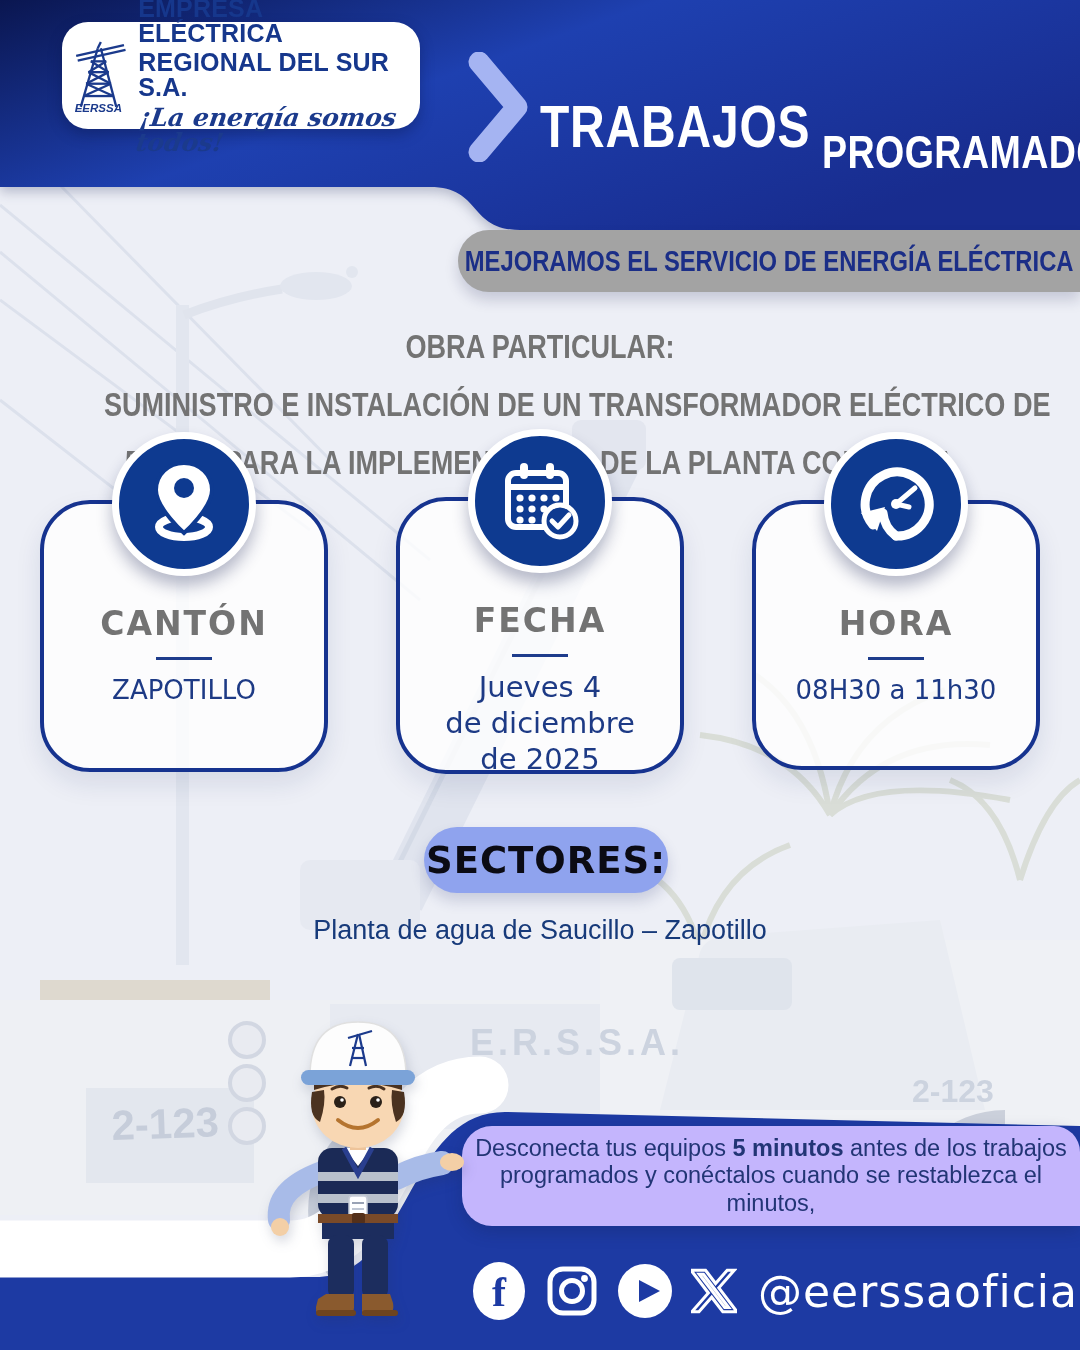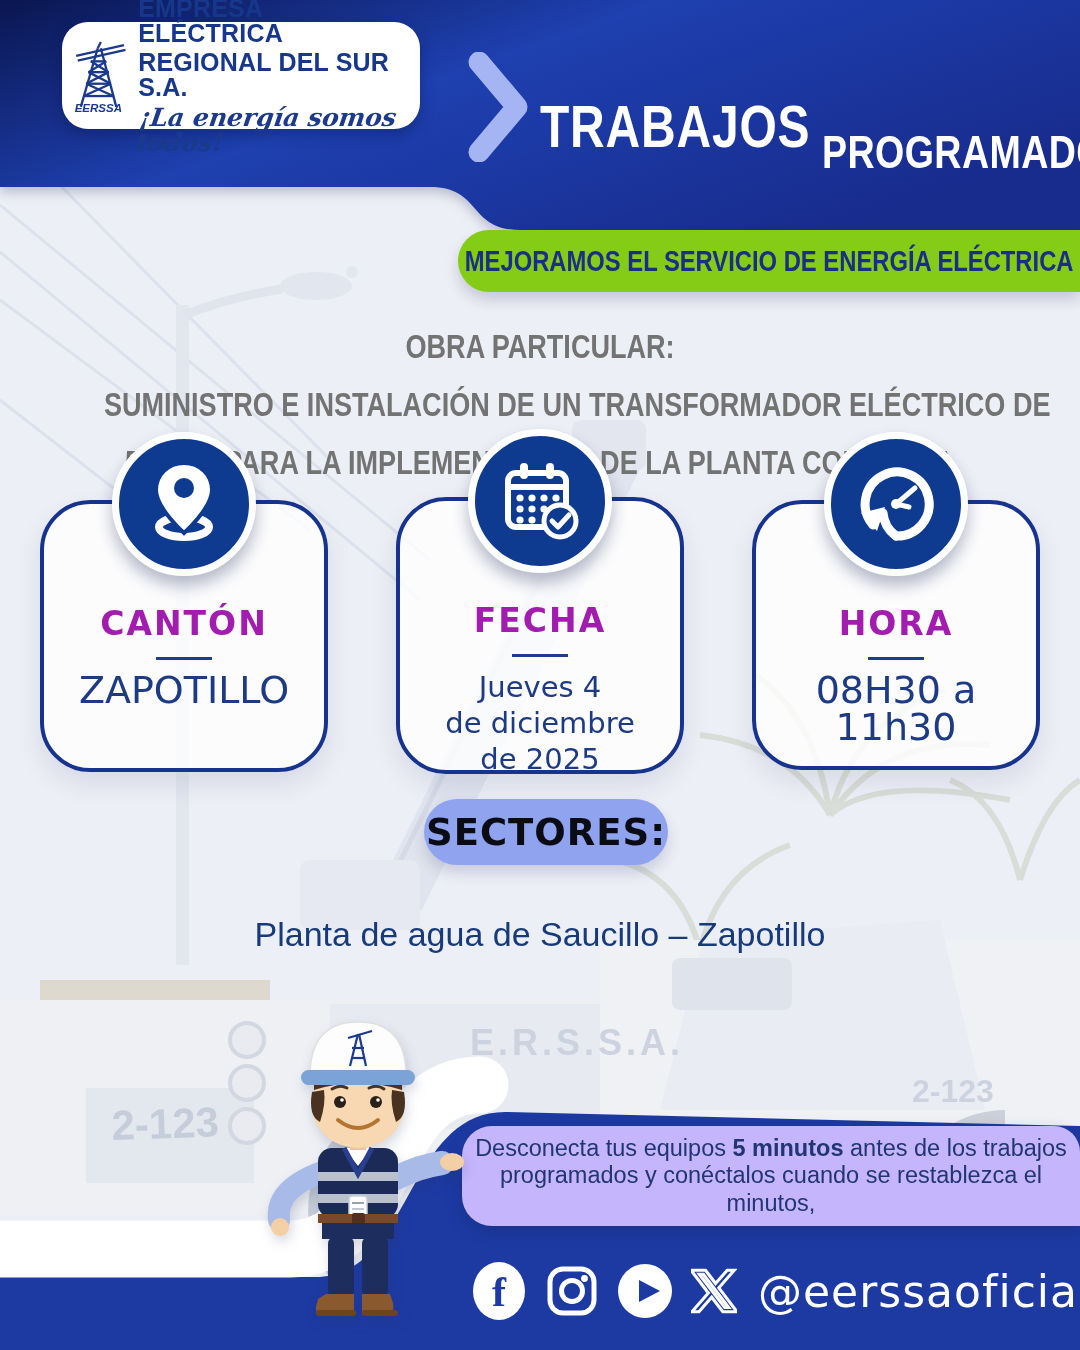--- a/index.html
+++ b/index.html
@@ -20,54 +20,54 @@
     box-shadow:0 6px 14px rgba(10,20,70,.35);display:flex;align-items:center;padding:0 10px 0 8px;box-sizing:border-box;
   }
   .logo-text{margin-left:8px;line-height:1;}
   .logo-text .l1{font-size:25px;font-weight:bold;color:#16378c;letter-spacing:.2px;}
   .logo-text .l2{font-size:25px;font-weight:bold;color:#16378c;margin-top:4px;letter-spacing:.2px;}
   .logo-text .slogan{font-family:"DejaVu Serif",serif;font-style:italic;font-weight:bold;
     font-size:25px;color:#1b3a8c;margin-top:5px;transform:skewX(-8deg);}
   .title-main{left:540px;top:92px;color:#fff;font-size:60px;font-weight:bold;letter-spacing:1px;}
   .title-sub{left:822px;top:124px;color:#fff;font-size:47px;font-weight:bold;letter-spacing:.5px;}
   .tagline-strip{
-    left:458px;top:230px;width:622px;height:62px;background:#84cc16;border-radius:32px 0 0 32px;
+    left:458px;top:230px;width:622px;height:62px;background:#a3a3a3;border-radius:32px 0 0 32px;
     box-shadow:0 8px 14px rgba(20,30,80,.18);display:flex;align-items:center;justify-content:center;
   }
   .tagline-strip .txt{font-size:29px;font-weight:bold;color:#1b2e87;}
 
   
   .obra{left:0;top:318px;width:1080px;text-align:center;color:#737373;font-weight:bold;}
   .obra .line{font-size:33px;line-height:58px;}
 
   
   .card{
     position:absolute;width:288px;border:4px solid #16338f;border-radius:50px;
     background:rgba(255,255,255,.80);box-sizing:border-box;text-align:center;
     box-shadow:0 12px 26px rgba(20,40,100,.10);
   }
   .card .icon-circle{
     position:absolute;left:50%;transform:translateX(-50%);top:-72px;width:144px;height:144px;border-radius:50%;
     background:#0e3a90;border:7px solid #fff;box-sizing:border-box;
     box-shadow:0 10px 16px rgba(20,30,80,.30);display:flex;align-items:center;justify-content:center;
   }
-  .card .title{font-family:"DejaVu Sans",sans-serif;font-size:33px;font-weight:bold;color:#a21caf;letter-spacing:2px;margin-top:100px;}
+  .card .title{font-family:"DejaVu Sans",sans-serif;font-size:33px;font-weight:bold;color:#737373;letter-spacing:2px;margin-top:100px;}
   .card .divider{width:56px;height:3px;background:#1e3c8c;margin:14px auto 12px auto;}
-  .card .value{font-family:"DejaVu Sans",sans-serif;font-size:38px;color:#1d3a85;line-height:37px;}
+  .card .value{font-family:"DejaVu Sans",sans-serif;font-size:26px;color:#1d3a85;line-height:37px;}
   #card-canton{left:40px;top:500px;height:272px;}
   #card-fecha{left:396px;top:497px;height:277px;}
   #card-hora{left:752px;top:500px;height:270px;}
 
   
   .sector-pill{
-    left:424px;top:799px;width:244px;height:66px;background:#8fa3ee;border-radius:33px;
+    left:424px;top:827px;width:244px;height:66px;background:#8fa3ee;border-radius:33px;
     display:flex;align-items:center;justify-content:center;box-shadow:0 8px 14px rgba(40,50,110,.18);
   }
   .sector-pill .txt{font-family:"DejaVu Sans",sans-serif;font-size:37px;font-weight:bold;color:#0b0b14;letter-spacing:1px;}
-  .sector-value{left:0;top:915px;width:1080px;text-align:center;font-size:34px;color:#173a7a;}
+  .sector-value{left:0;top:915px;width:1080px;text-align:center;font-size:27px;color:#173a7a;}
 
   
   .advisory{
     left:462px;top:1126px;width:618px;height:100px;background:#c4b5fd;border-radius:30px 26px 0 30px;
     box-shadow:0 6px 16px rgba(20,30,80,.25);display:flex;flex-direction:column;justify-content:center;
     text-align:center;color:#223575;font-size:23.5px;line-height:27.5px;
   }
   .advisory b{font-weight:bold;}
 
   

